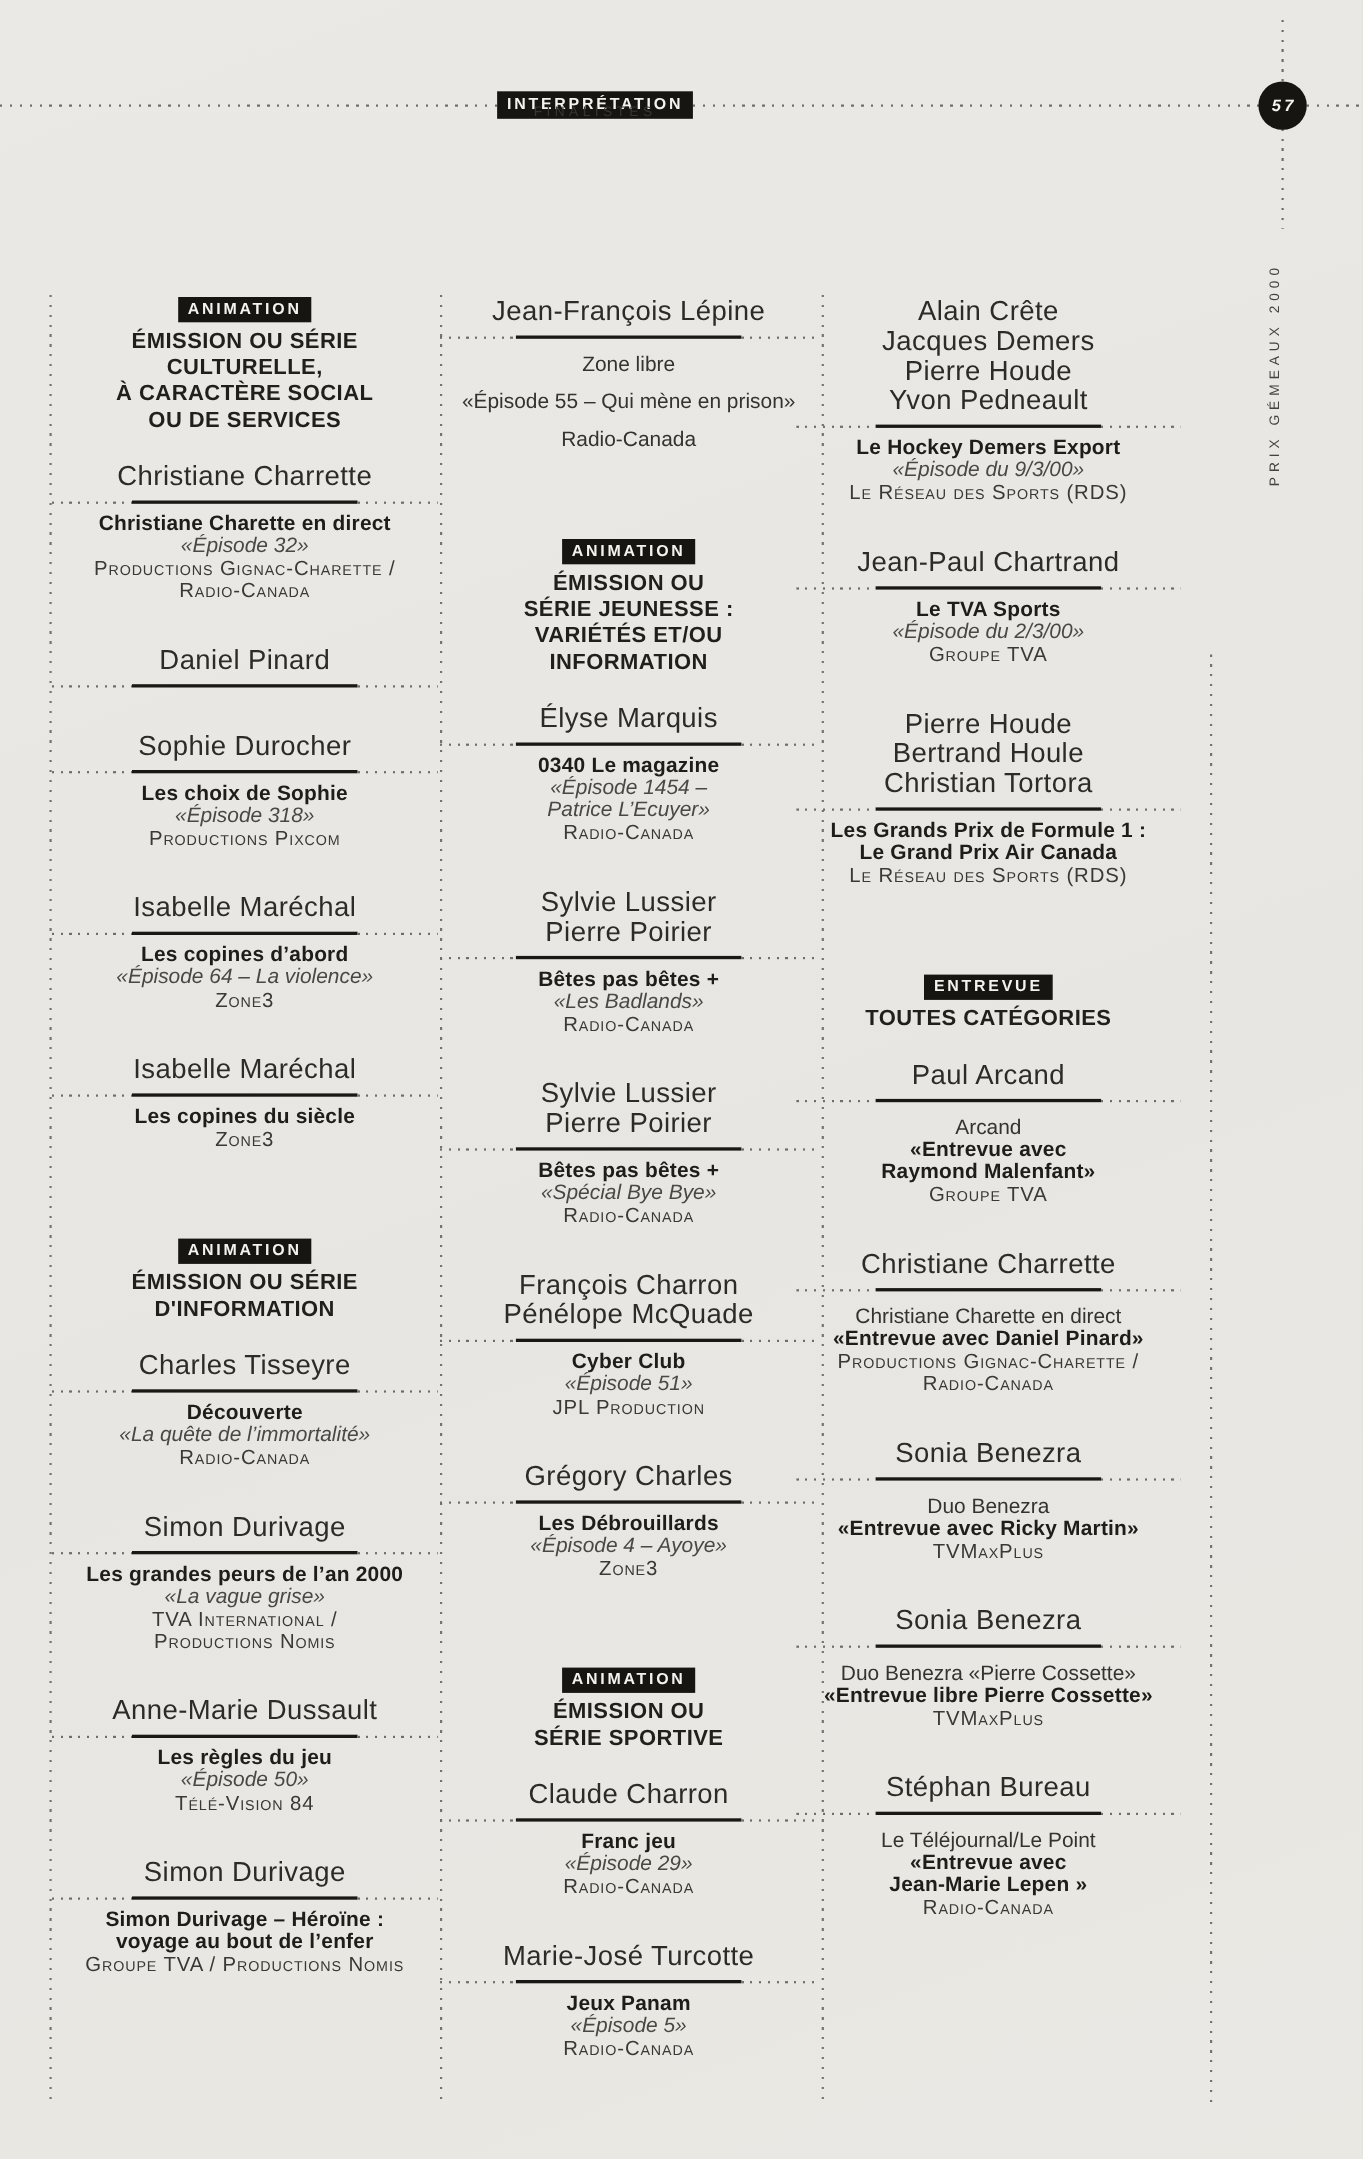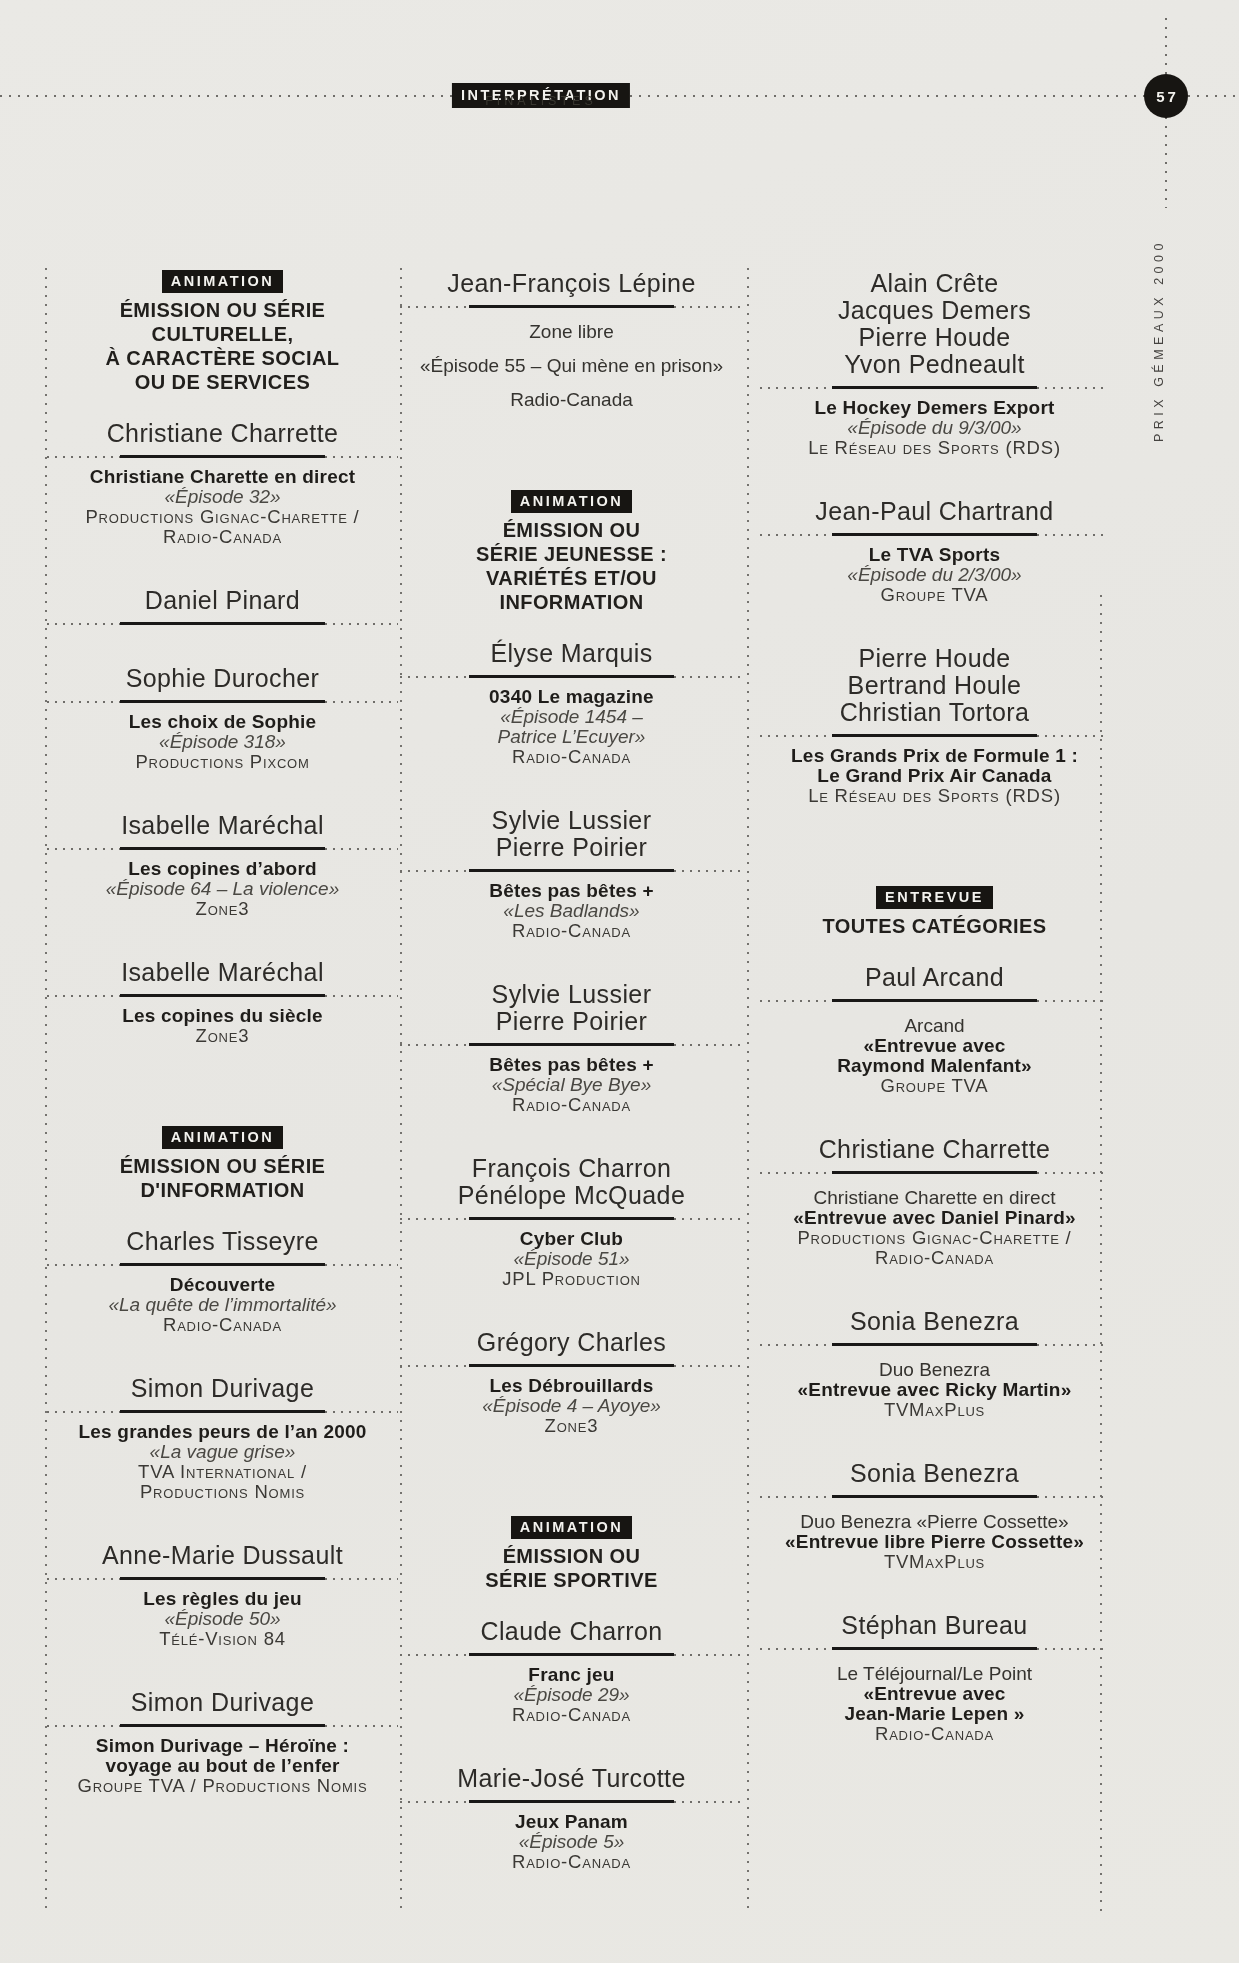--- a/index.html
+++ b/index.html
@@ -32,21 +32,21 @@
   }
   .finalistes{
     position:absolute;left:541px;top:94px;transform:translateX(-50%);
     font-size:12.5px;letter-spacing:4px;color:#38362f;white-space:nowrap;z-index:2;
   }
   .page-badge{
     position:absolute;left:1144px;top:74px;width:44px;height:44px;
     background:#171512;border-radius:50%;
     color:#f3f2ee;font-size:15px;font-weight:700;letter-spacing:3px;
     display:flex;align-items:center;justify-content:center;
-    text-indent:3px;z-index:3;
+    text-indent:3px;z-index:3;font-style:italic;
   }
   .sidebar-dotline{
     position:absolute;left:1165px;top:18px;width:2px;height:190px;
     background:repeating-linear-gradient(180deg,#6f6d69 0 2px,transparent 2px 9px);
     z-index:1;
   }
   .sidebar-text{
     position:absolute;left:1152px;top:212px;height:230px;
     writing-mode:vertical-rl;transform:rotate(180deg);
     font-size:12.5px;letter-spacing:4.5px;color:#454340;
@@ -59,21 +59,21 @@
   }
   .vline.v1{left:45px;top:268px;height:1646px;}
   .vline.v2{left:400px;top:268px;height:1646px;}
   .vline.v3{left:747px;top:268px;height:1646px;}
   .vline.v4{left:1100px;top:595px;height:1316px;}
   
   #columns{position:absolute;left:0;top:266px;width:1239px;}
   .column{position:absolute;top:0;text-align:center;}
   .column.c1{left:47px;width:351px;}
   .column.c2{left:400px;width:343px;}
-  .column.c3{left:760px;width:349px;}
+  .column.c3{left:724px;width:349px;}
   .block + .block{margin-top:40px;}
   .block.category{margin-top:80px;}
   .block:first-child{margin-top:4px;}
   .block.category + .block.entry{margin-top:26px;}
   
   .cat-tag{font-size:14.5px;padding:3px 9px 4px;margin-bottom:5px;}
   .cat-title-line{
     font-size:20px;line-height:24px;font-weight:700;
     letter-spacing:0.4px;color:#211f1c;
   }

